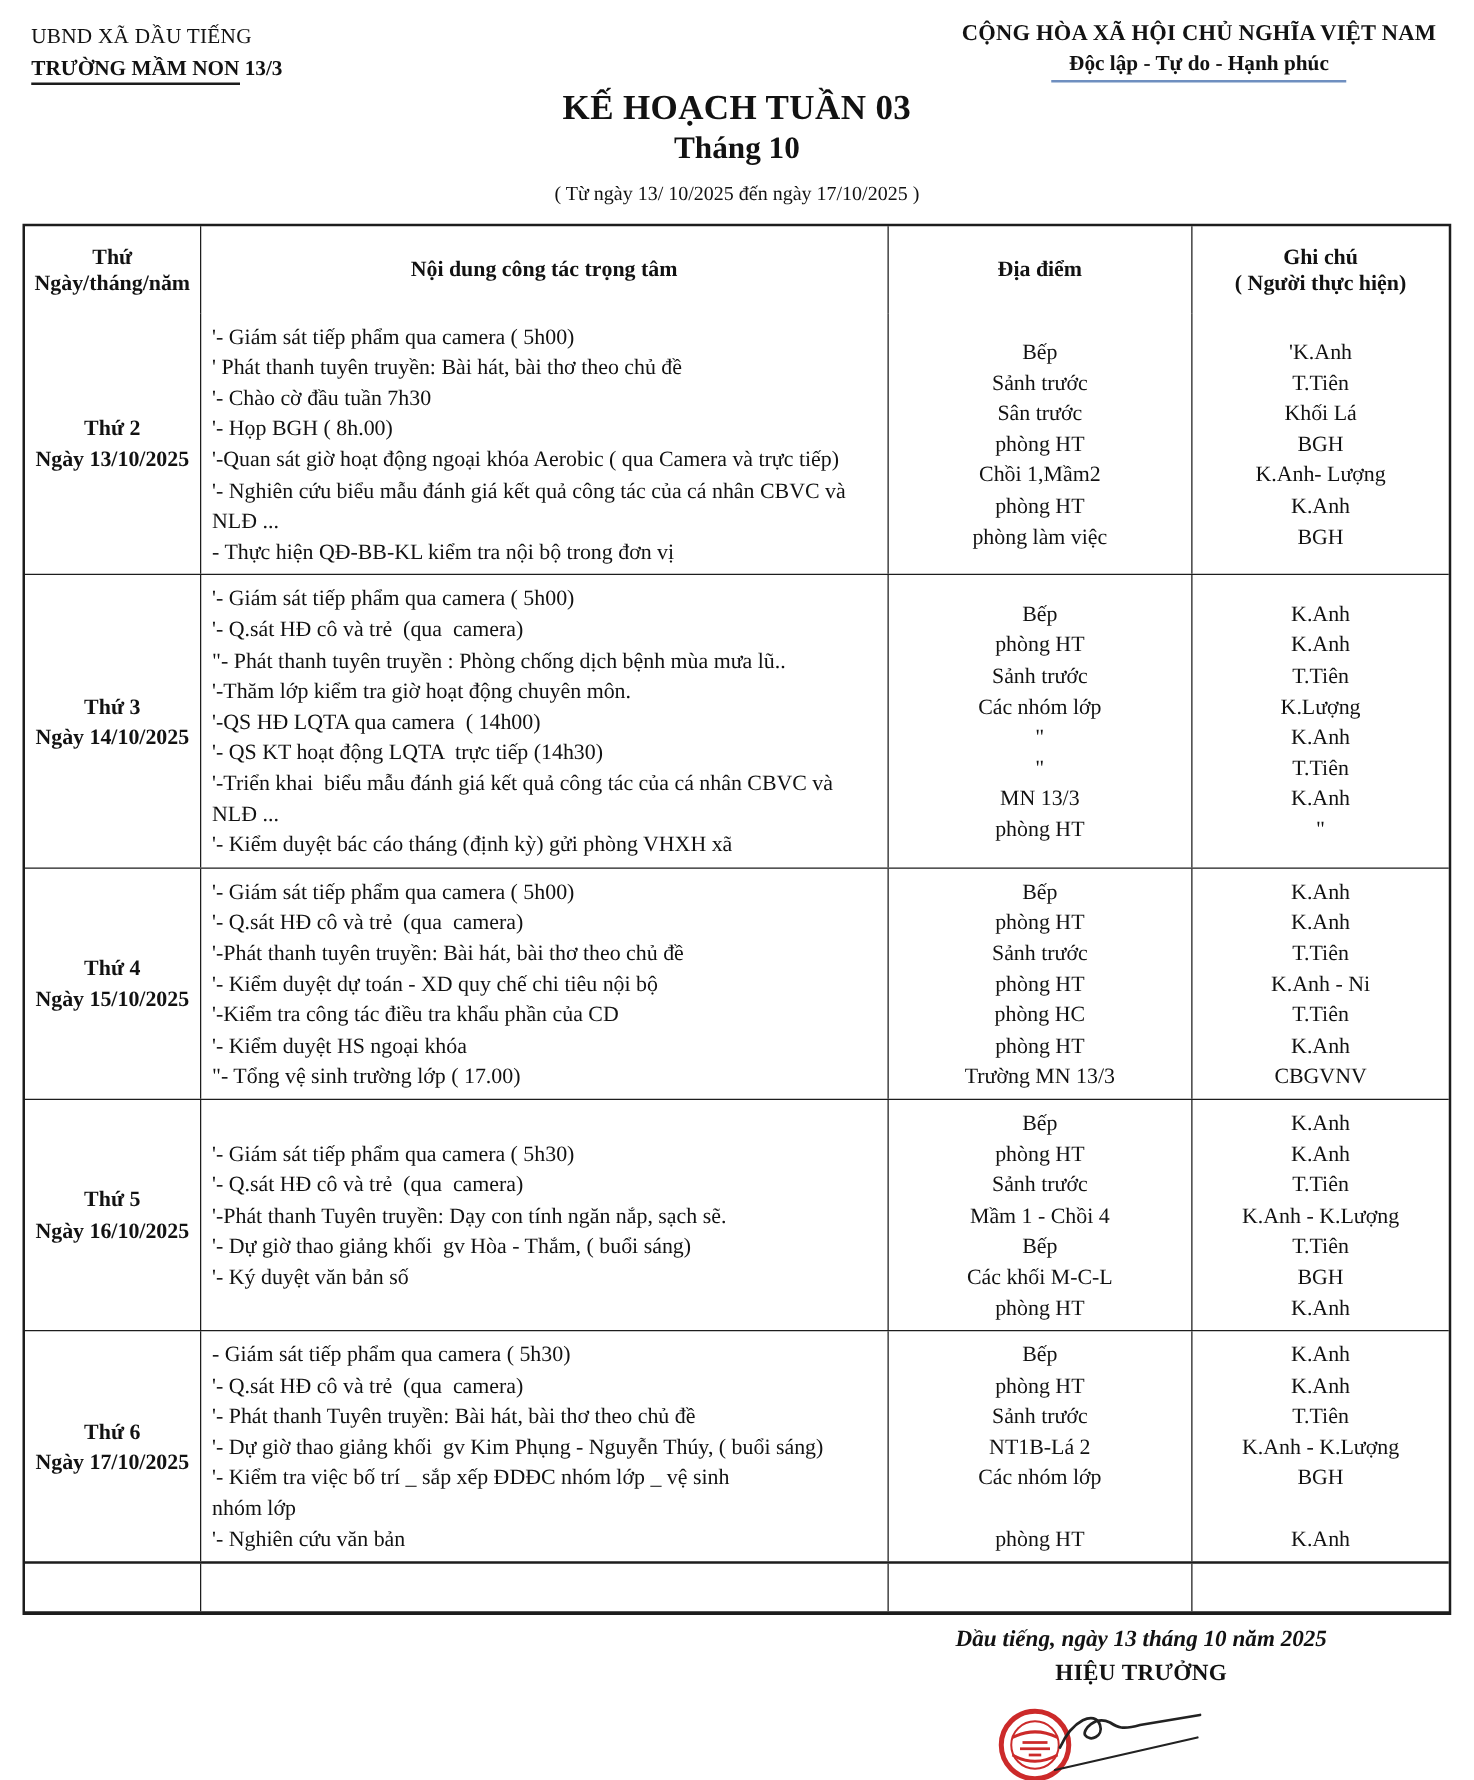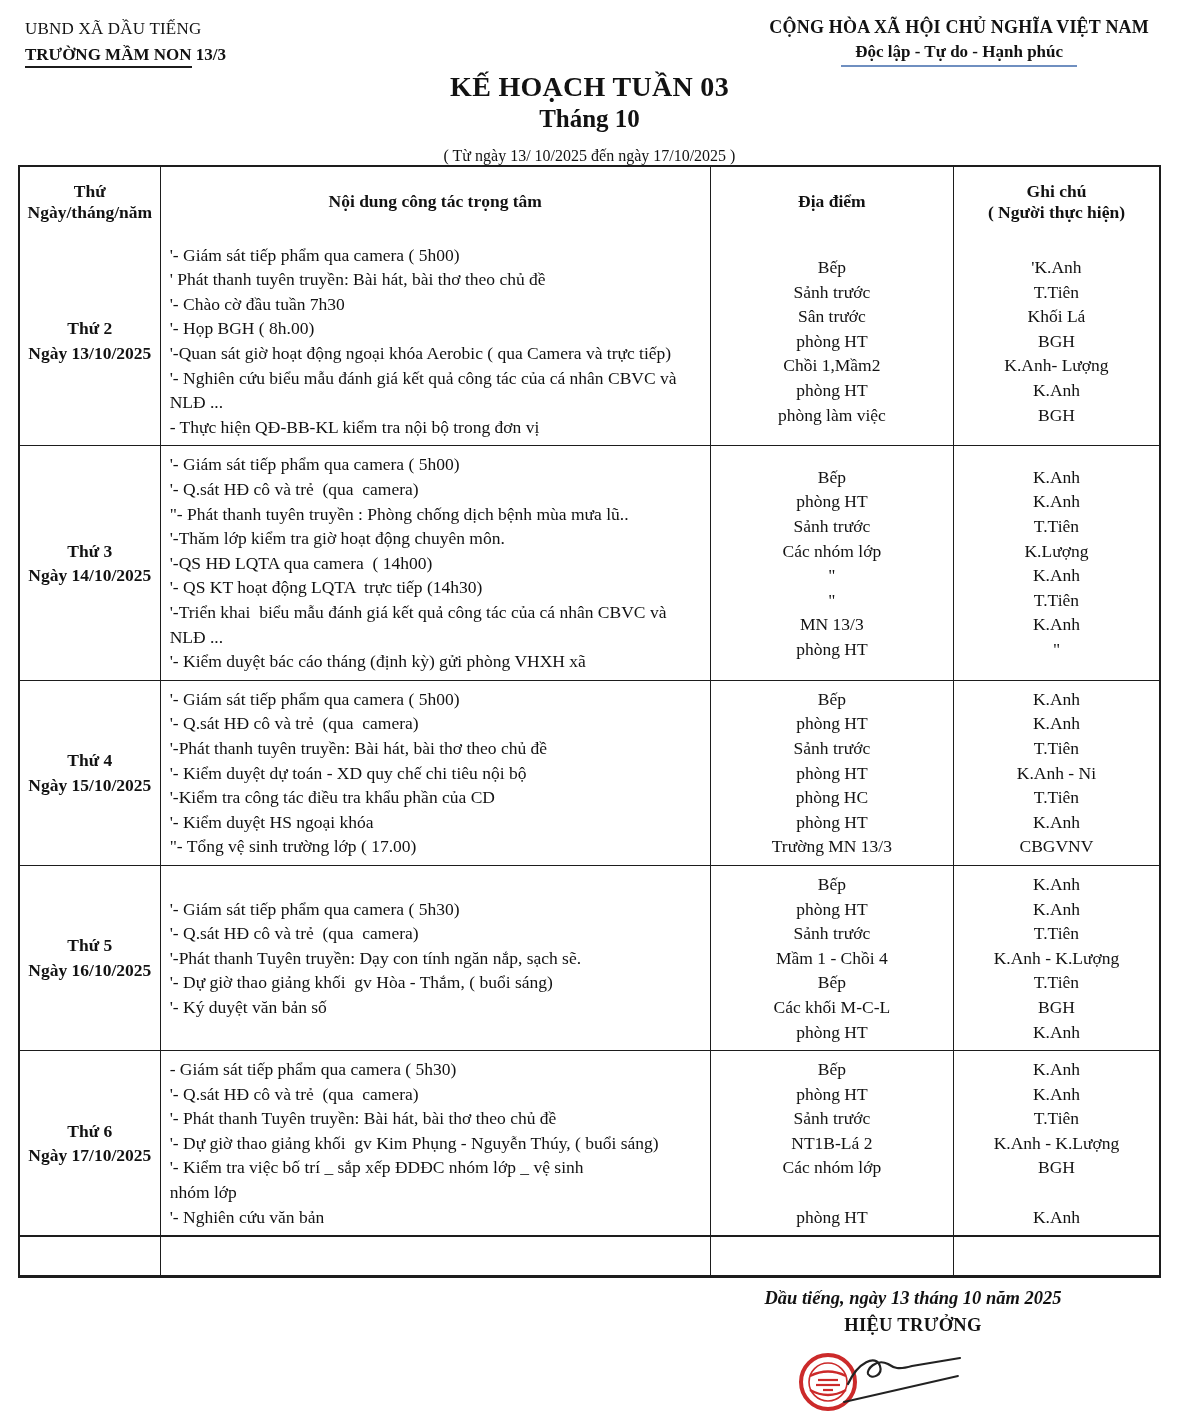--- a/index.html
+++ b/index.html
@@ -7,38 +7,38 @@
   body {
     font-family:"Liberation Serif","DejaVu Serif",serif;
     color:#121212;
     position:relative;
     height:1424px;
     overflow:hidden;
   }
   .page { padding:16px 18px 0 18px; }
 
   
-  .top-head { display:flex; justify-content:space-between; align-items:center; }
+  .top-head { display:flex; justify-content:space-between; align-items:flex-start; }
   .org-left { padding-left:7px; font-size:17px; line-height:1.55; }
   .org-left .l1 { letter-spacing:.2px; }
   .org-left .l2 { font-weight:bold; }
   .org-left .l2 .uline { border-bottom:2.5px solid #1c1c1c; padding-bottom:2px; }
   .org-right { text-align:center; padding-right:12px; }
   .org-right .l1 { font-weight:bold; font-size:18px; letter-spacing:.2px; }
   .org-right .l2 { font-weight:bold; font-size:17px; margin-top:4px;
                    display:inline-block; border-bottom:2px solid #6f8fc0; padding:0 14px 3px 14px; }
 
   
   .title-block { text-align:center; margin-top:2px; }
   .title-1 { font-size:28px; font-weight:bold; letter-spacing:.3px; }
   .title-2 { font-size:25px; font-weight:bold; margin-top:2px; }
   .date-range { font-size:16px; margin-top:14px; }
 
   
-  .sched-table { border:2px solid #1d1d1d; border-bottom:3px solid #1d1d1d; }
+  .sched-table { margin-top:14px; border:2px solid #1d1d1d; border-bottom:3px solid #1d1d1d; }
   .t-row { display:grid; grid-template-columns:12.35% 48.3% 21.35% 18%; }
   .t-row + .t-row { border-top:1.5px solid #1d1d1d; }
   .t-cell { border-right:1.5px solid #1d1d1d; padding:6px 4px;
             display:flex; flex-direction:column; justify-content:center; }
   .t-cell:last-child { border-right:none; }
   .t-cell.center { align-items:center; text-align:center; }
   .t-cell.content { padding-left:9px; align-items:flex-start; text-align:left; }
   .hd { font-weight:bold; font-size:17.5px; }
   .head-row .t-cell { padding:14px 4px; }
   .line { font-size:17.5px; line-height:24.6px; min-height:24.6px; white-space:pre-wrap; }

